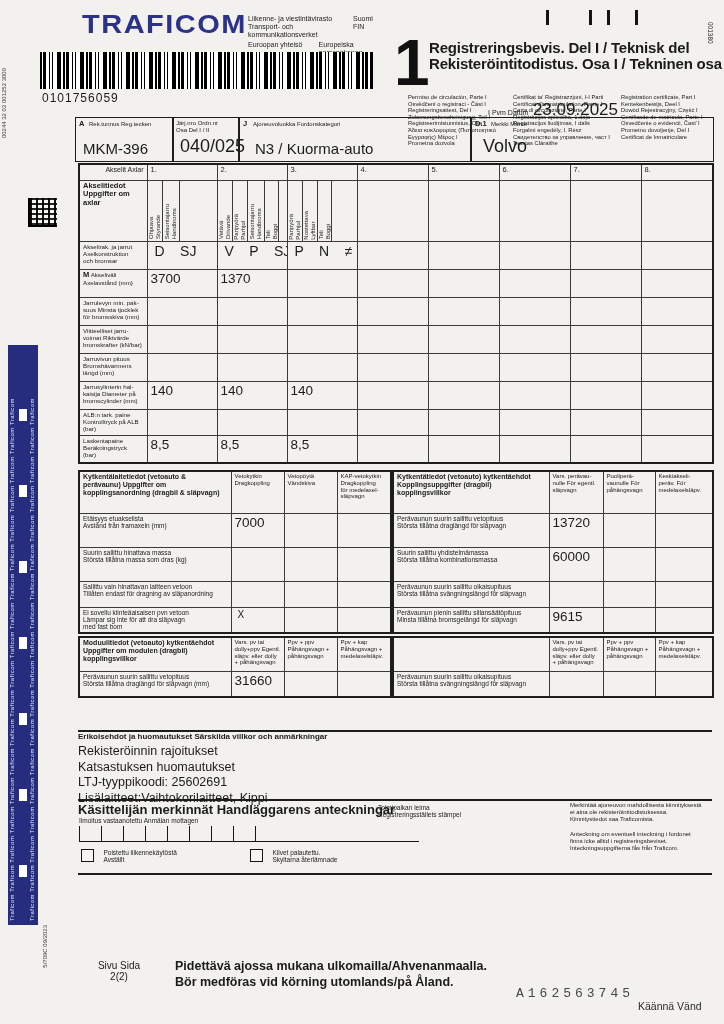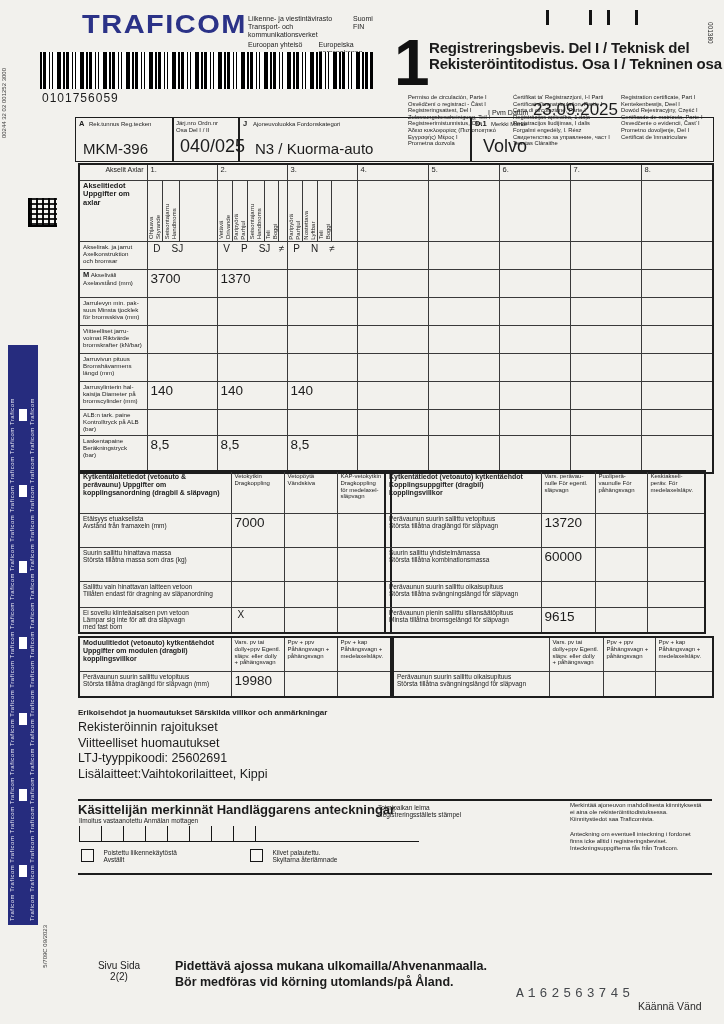--- a/index.html
+++ b/index.html
@@ -18,21 +18,21 @@
   .title{font-size:15px;line-height:16px;font-weight:bold;letter-spacing:-.2px;}
   .barcode{background:repeating-linear-gradient(90deg,#000 0 2px,#fff 2px 3px,#000 3px 6px,#fff 6px 9px,#000 9px 10px,#fff 10px 12px,#000 12px 13px,#fff 13px 17px,#000 17px 21px,#fff 21px 23px);border-right:3px solid #000;}
   .dm{background:repeating-linear-gradient(0deg,rgba(0,0,0,.85) 0 2px,transparent 2px 5px),repeating-linear-gradient(90deg,#111 0 2px,#f5f5f2 2px 6px);border-left:2.5px solid #000;border-bottom:2.5px solid #000;}
   .vside{writing-mode:vertical-rl;transform:rotate(180deg);}
   .idbox{position:absolute;top:117px;height:43px;border:1.6px solid #1d1d1d;}
   .idval{position:absolute;left:7px;bottom:4px;font-size:15px;}
   .ftab{border-collapse:collapse;table-layout:fixed;border:2px solid #1d1d1d;background:transparent;}
   .ftab td{border:1px solid #3a3a3a;vertical-align:top;padding:1px 3px;overflow:hidden;}
   .lc{font-size:6.2px;line-height:7px;}
   .vc{font-size:13.5px;padding-left:6px;}
-  .av{font-size:10px;white-space:pre;}
+  .av{font-size:14px;white-space:pre;}
   td.subrow{padding:0;}
   .scwrap{display:flex;height:60px;}
   .sc{flex:0 0 14px;display:flex;align-items:flex-end;justify-content:center;border-right:1px solid #3a3a3a;padding:1px 0;}
   .fill{flex:1 1 auto;border-right:none;}
   .vl{writing-mode:vertical-rl;transform:rotate(180deg);font-size:6px;line-height:6.5px;white-space:pre-line;}
   .strip{background:#262c7e;}
   .stripdash{position:absolute;left:11px;top:0;width:8px;height:100%;background:repeating-linear-gradient(to bottom,transparent 0 64px,#ffffff 64px 76px);}
   .striptext{position:absolute;top:4px;height:572px;overflow:hidden;color:#e8e8f2;font-size:6px;letter-spacing:.5px;}
   .recvline{position:absolute;border-bottom:1.5px solid #161616;height:15px;}
   .rtick{display:inline-block;width:21px;height:100%;border-left:1.5px solid #161616;}
@@ -293,21 +293,21 @@
 (bar)</td>
       <td></td>
           <td></td>
           <td></td>
           <td></td>
           <td></td>
           <td></td>
           <td></td>
           <td></td>
     </tr>
-    <tr style="height:38px">
+    <tr style="height:28px">
       <td class="lc pre">Laskentapaine
 Beräkningstryck
 (bar)</td>
       <td class="vc">8,5</td>
       <td class="vc">8,5</td>
       <td class="vc">8,5</td>
       <td></td>
           <td></td>
           <td></td>
           <td></td>
@@ -362,21 +362,21 @@
       <td class="t65 pre">Ei sovellu kiinteäaisaisen pvn vetoon
 Lämpar sig inte för att dra släpvagn
 med fast bom</td>
       <td style="font-size:10px;padding-left:6px">X</td>
       <td></td>
           <td></td>
     </tr>
   </tbody>
     </table>
 
-  <table class="ftab abs" style="left:384px;top:470px;width:320px">
+  <table class="ftab abs" style="left:392px;top:470px;width:320px">
     <colgroup>
         <col style="width:156px">
         <col style="width:54px">
         <col style="width:52px">
         <col style="width:58px">
       </colgroup>
     <tbody>
         <tr style="height:42px">
       <td class="t7 pre"><span class="b t7 pre">Kytkentätiedot (vetoauto) kytkentäehdot
 Kopplingsuppgifter (dragbil)
@@ -441,21 +441,21 @@
       <td class="t6 pre">Ppv + ppv
 Påhängsvagn +
 påhängsvagn</td>
       <td class="t6 pre">Ppv + kap
 Påhängsvagn +
 medelaxelsläpv.</td>
     </tr>
     <tr style="height:26px">
       <td class="t65 pre">Perävaunun suurin sallittu vetopituus
 Största tillåtna draglängd för släpvagn (mm)</td>
-      <td class="vc">19980</td>
+      <td class="vc">31660</td>
       <td></td>
           <td></td>
     </tr>
   </tbody>
     </table>
 
   <table class="ftab abs" style="left:392px;top:636px;width:320px">
     <colgroup>
         <col style="width:156px">
         <col style="width:54px">
@@ -479,25 +479,25 @@
     <tr style="height:26px">
       <td class="t65 pre">Perävaunun suurin sallittu oikaisupituus
 Största tillåtna svängningslängd för släpvagn</td>
       <td></td>
           <td></td>
           <td></td>
     </tr>
   </tbody>
     </table>
 
-  <div class="abs" style="left:78px;top:696px;width:634px;border-top:2px solid #1d1d1d;padding-top:10px">
+  <div class="abs" style="left:78px;top:730px;width:634px;border-top:2px solid #1d1d1d;padding-top:0">
     <div class="b" style="font-size:8px">Erikoisehdot ja huomautukset Särskilda villkor och anmärkningar</div>
     <div style="font-size:12.5px;line-height:15.5px;margin-top:3px">
       <div>Rekisteröinnin rajoitukset</div>
-      <div>Viitteelliset huomautukset</div>
+      <div>Katsastuksen huomautukset</div>
       <div>LTJ-tyyppikoodi: 25602691</div>
       <div>Lisälaitteet:Vaihtokorilaitteet, Kippi</div>
     </div>
   </div>
 
   <div class="abs" style="left:78px;top:799px;width:634px;height:72px;border-top:2px solid #1d1d1d;border-bottom:2px solid #1d1d1d">
     <span class="b abs" style="left:0;top:1px;font-size:13px">Käsittelijän merkinnät Handläggarens anteckningar</span>
     <span class="abs t65 pre" style="left:300px;top:3px">Toimipaikan leima
 Registreringsställets stämpel</span>
     <span class="abs t65" style="left:1px;top:16px">Ilmoitus vastaanotettu Anmälan mottagen</span>

